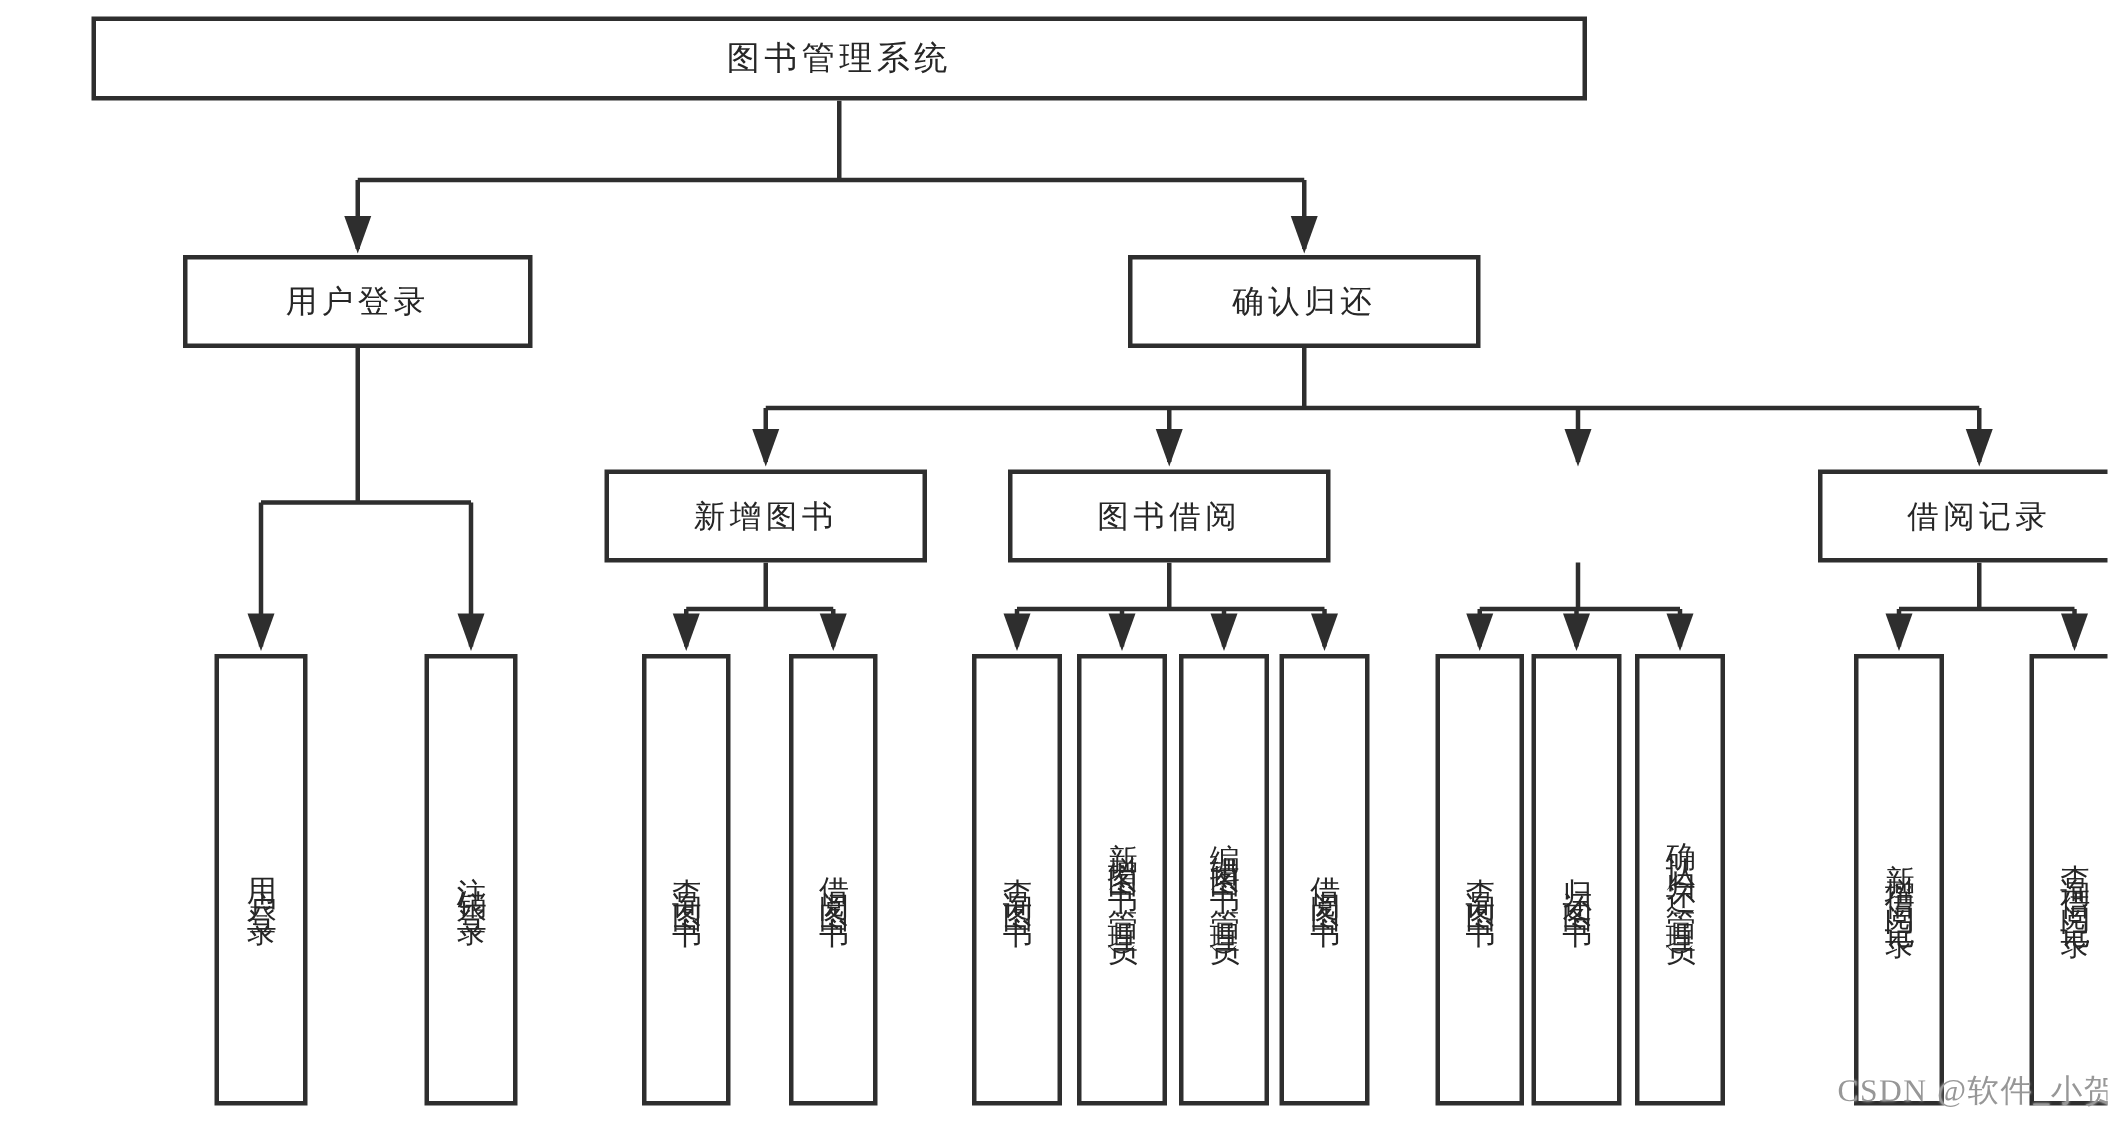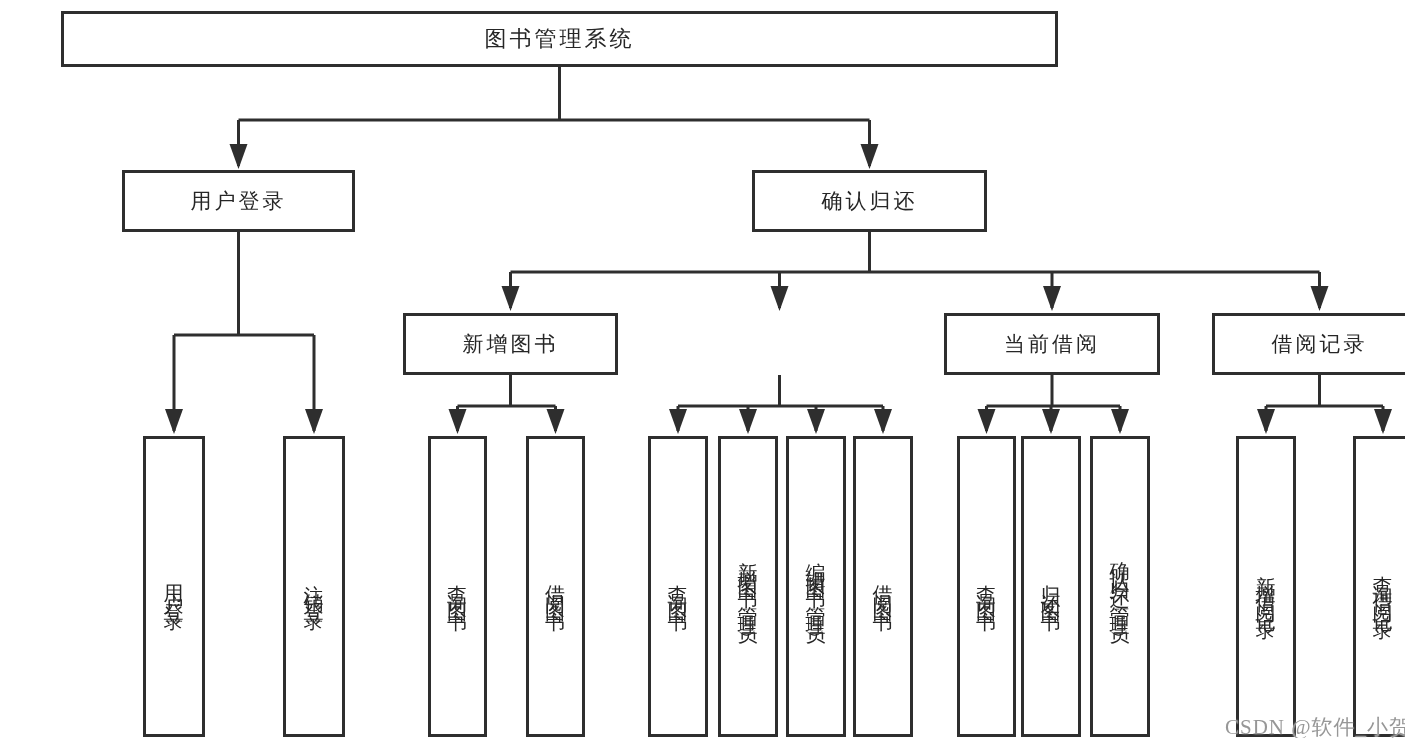--- a/index.html
+++ b/index.html
@@ -121,22 +121,22 @@
   <div class="box n-login">
     <span class="h-label">用户登录</span>
   </div>
   <div class="box n-mgmt">
     <span class="h-label">确认归还</span>
   </div>
 
   <div class="box n-newrec">
     <span class="h-label">新增图书</span>
   </div>
-  <div class="box n-current">
-    <span class="h-label">当前借阅</span>
+  <div class="box n-borrow">
+    <span class="h-label">图书借阅</span>
   </div>
   <div class="box n-records">
     <span class="h-label">借阅记录</span>
   </div>
 
   <div class="box leaf l-login">
     <span class="v-label">用户登录</span>
   </div>
   <div class="box leaf l-logout">
     <span class="v-label">注销登录</span>

